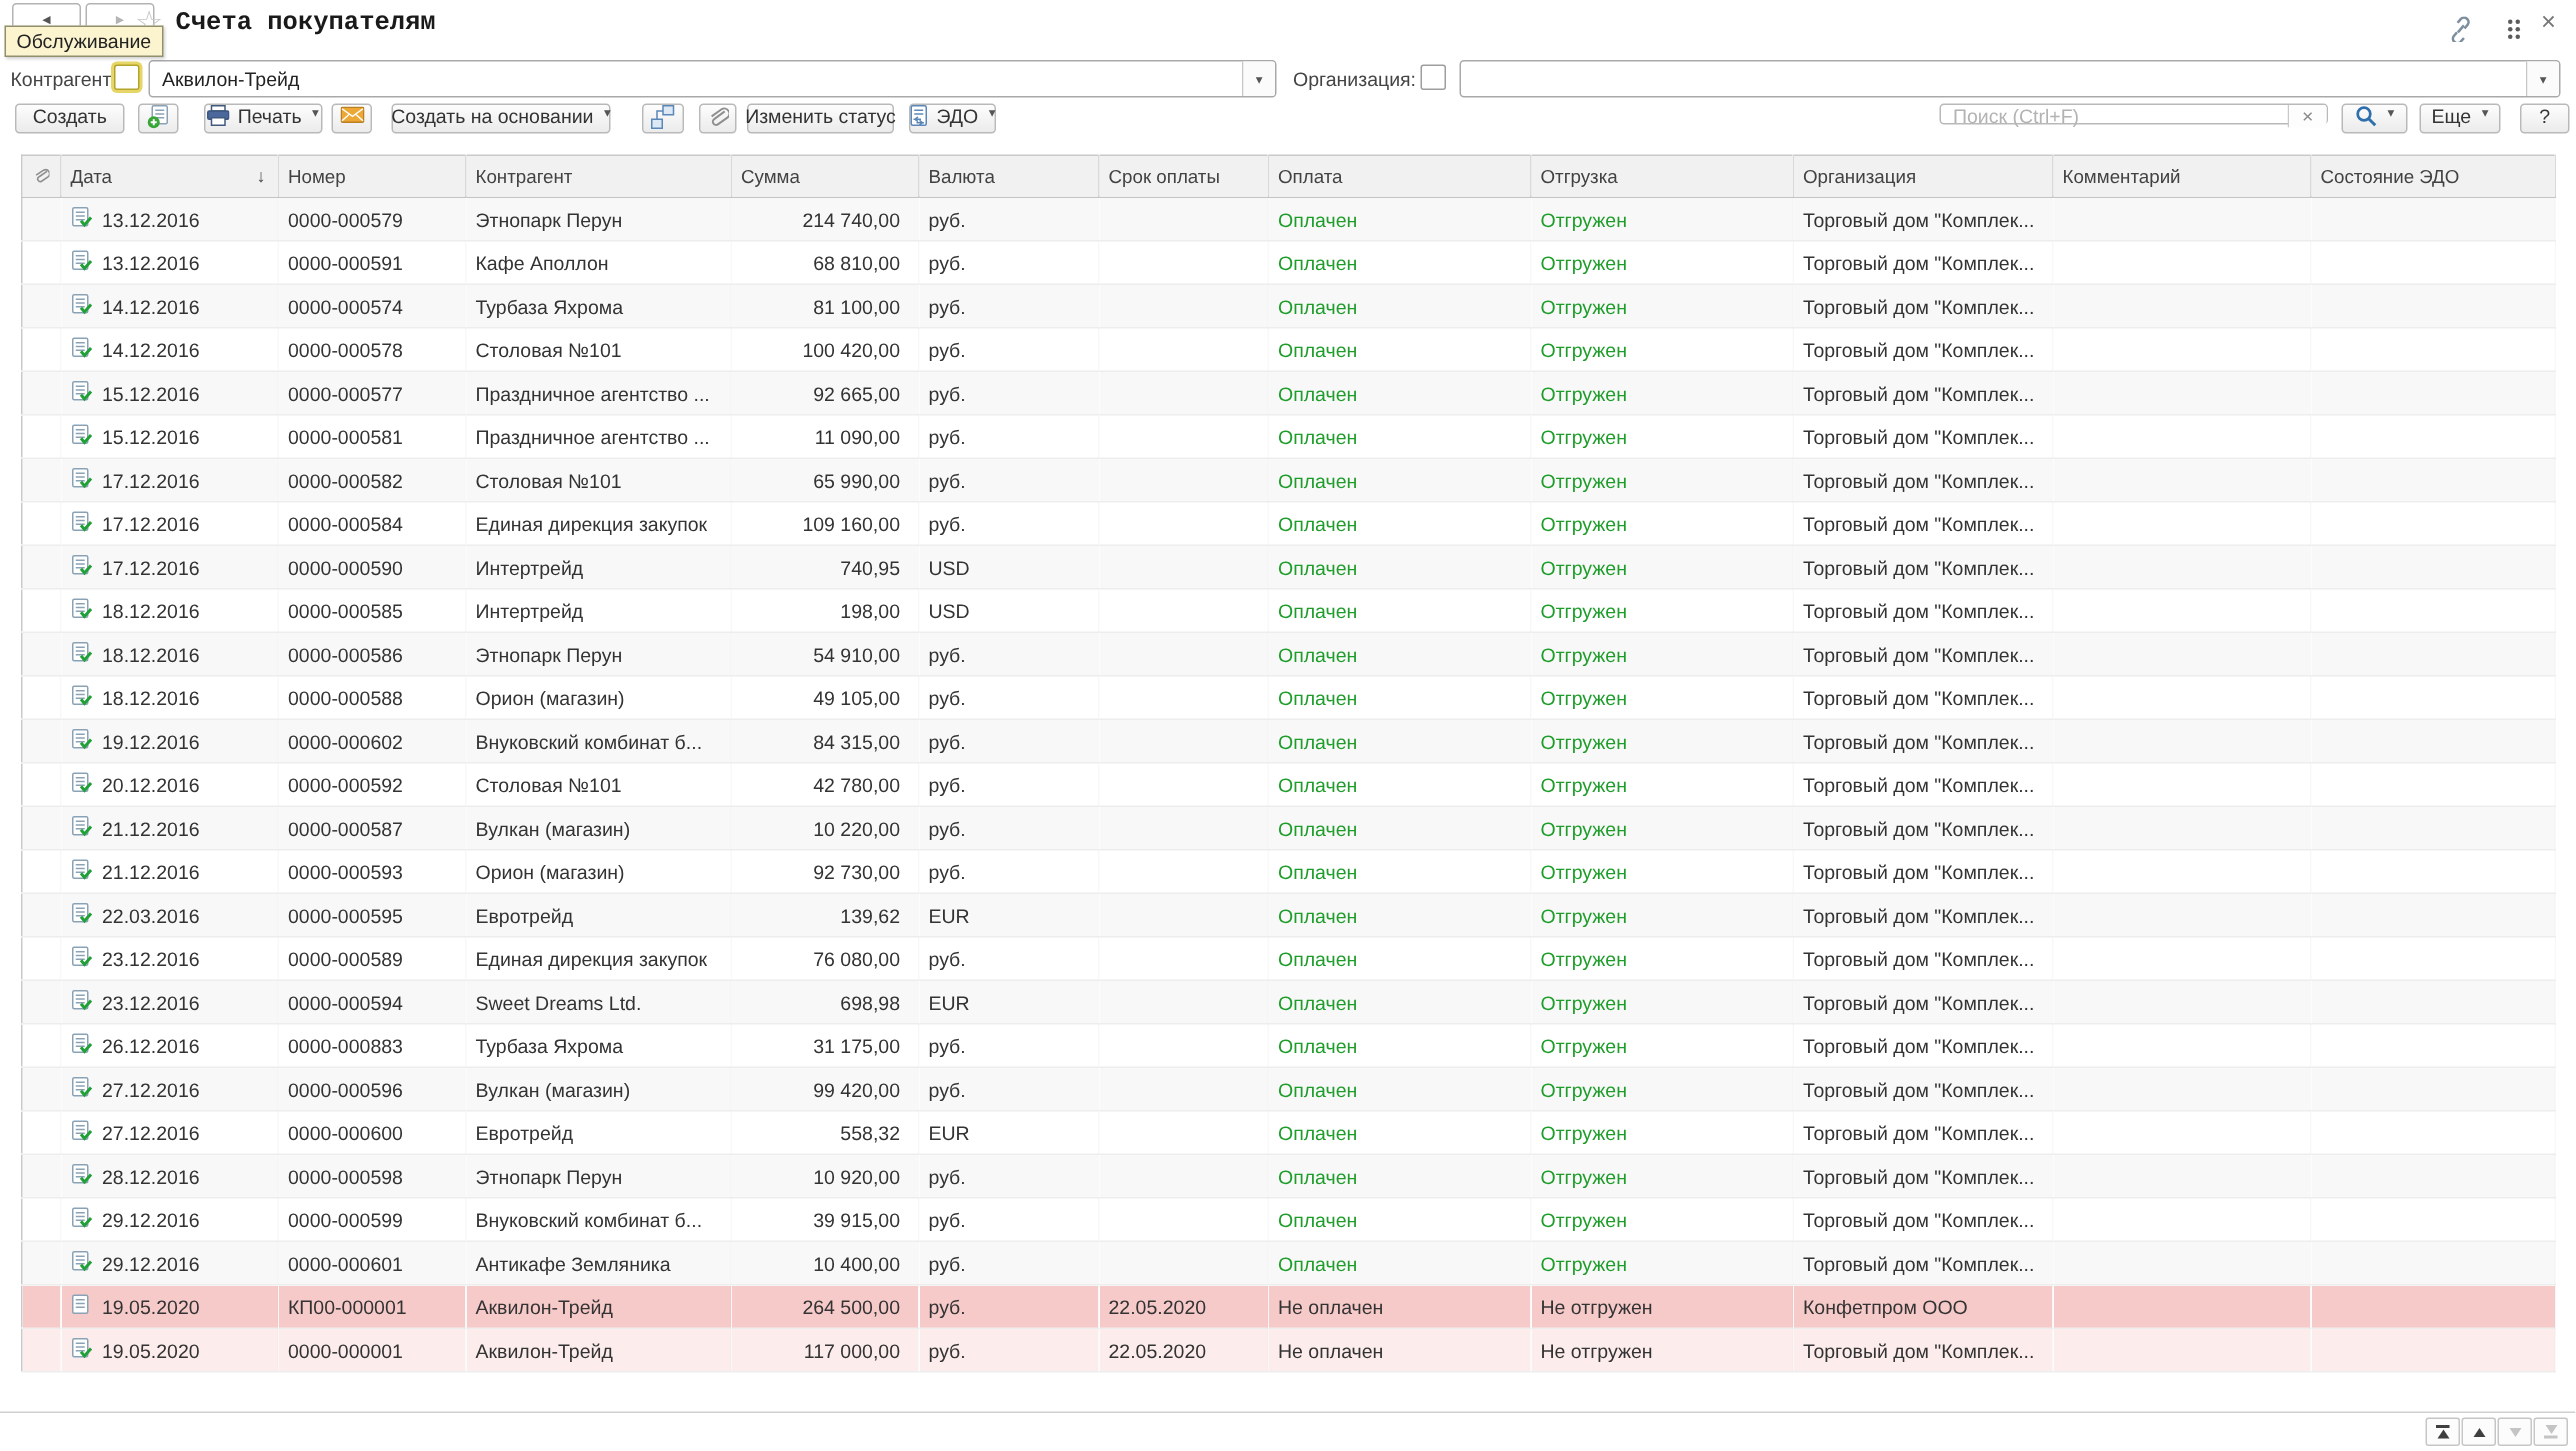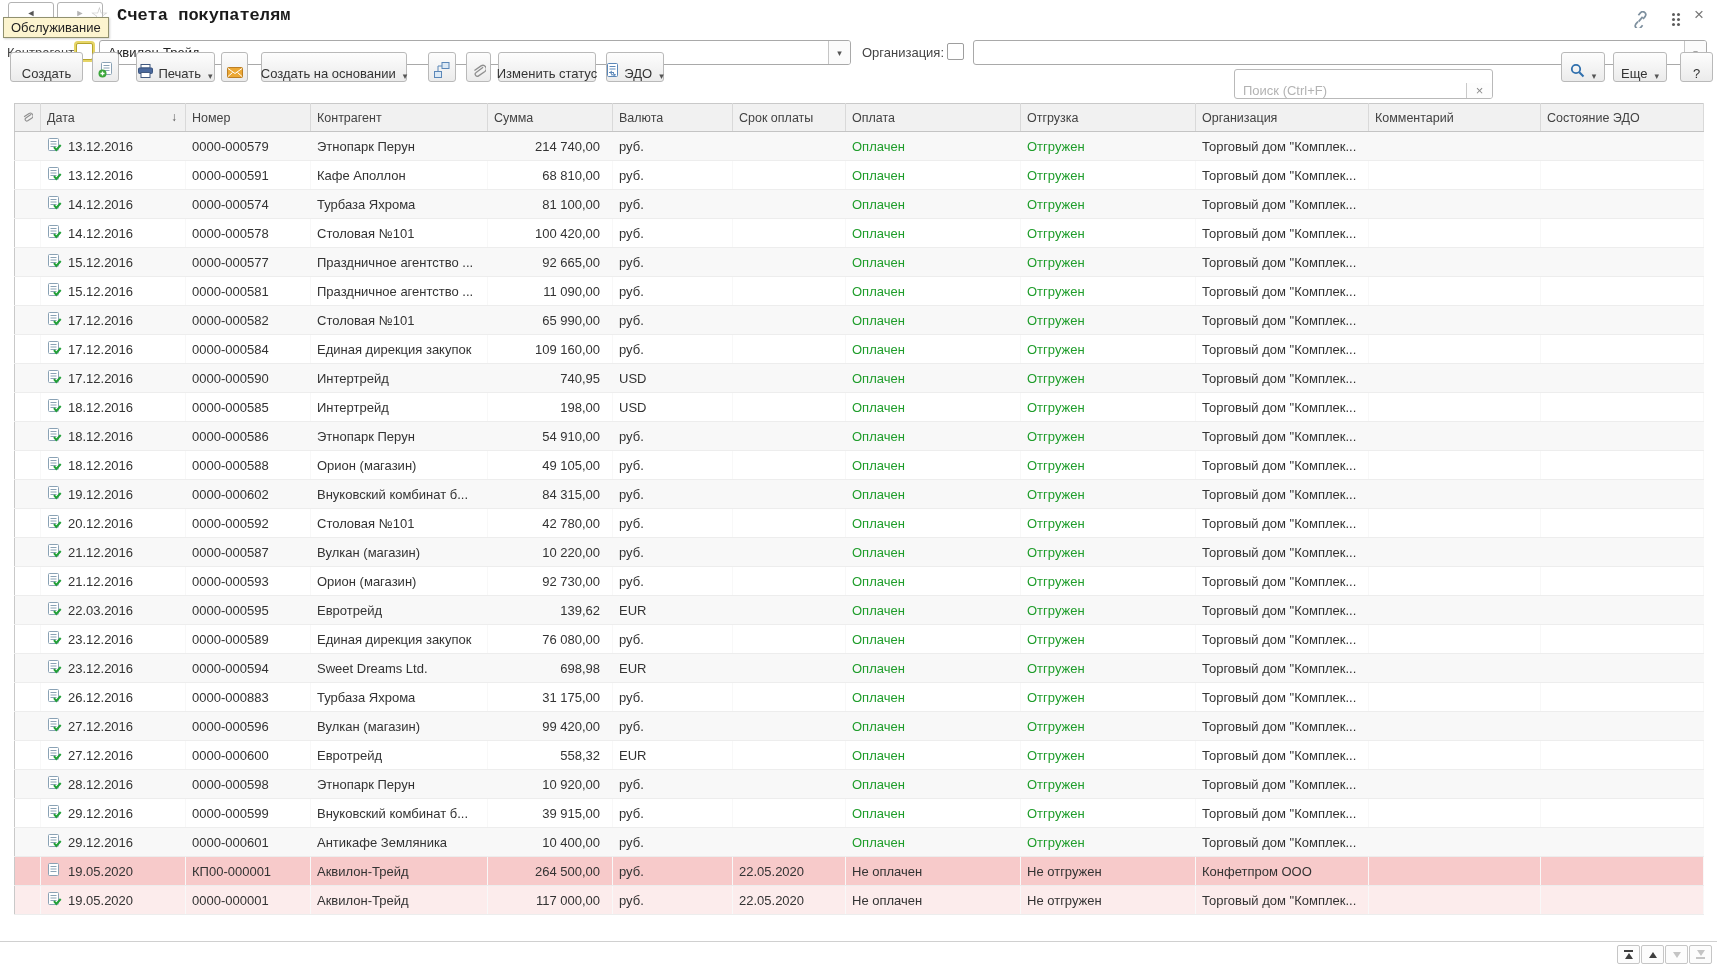--- a/index.html
+++ b/index.html
@@ -26,26 +26,26 @@
   .flabel{position:absolute;top:45px;font-size:13px;color:#444;}
   .cb{position:absolute;top:43px;width:17px;height:17px;box-sizing:border-box;
     border:1px solid #9e9e9e;border-radius:2px;background:#fff;}
   .cb.hl{border-color:#b5a42c;box-shadow:0 0 0 2px #e6d567;}
   .combo{position:absolute;top:40px;height:25px;box-sizing:border-box;border:1px solid #a9a9a9;
     border-radius:3px;background:#fff;display:flex;align-items:stretch;}
   .combo .val{flex:1;font-size:13px;color:#222;padding:4px 8px 0 8px;white-space:nowrap;overflow:hidden;}
   .combo .dd{width:21px;border-left:1px solid #c6c6c6;border-radius:0 2px 2px 0;background:#fbfbfb;
     display:flex;align-items:center;justify-content:center;font-size:9px;color:#555;}
   
-  .btn{position:absolute;top:52px;height:30px;box-sizing:border-box;border:1px solid #b9b9b9;
-    border-radius:3px;background:linear-gradient(#fdfdfd,#ebebeb);display:flex;align-items:flex-end;
+  .btn{position:absolute;top:69px;height:20px;box-sizing:border-box;border:1px solid #b9b9b9;
+    border-radius:3px;background:linear-gradient(#fdfdfd,#ebebeb);display:flex;align-items:flex-start;
     justify-content:center;gap:5px;font-size:13px;color:#333;padding:0 6px;white-space:nowrap;}
   .btn .dda{font-size:9px;color:#555;margin-left:2px;}
-  .search-box{position:absolute;left:1234px;top:69px;width:259px;height:30px;box-sizing:border-box;
-    border:1px solid #b9b9b9;border-radius:3px;background:#fff;display:flex;align-items:flex-end;}
+  .search-box{position:absolute;left:1293px;top:69px;width:259px;height:14px;box-sizing:border-box;
+    border:1px solid #b9b9b9;border-radius:3px;background:#fff;display:flex;align-items:flex-start;}
   .search-box input{flex:1;border:none;outline:none;font-size:13px;padding:0 8px;color:#333;
     font-family:"Liberation Sans", sans-serif;background:transparent;min-width:0;}
   .search-box input::placeholder{color:#b3b3b3;}
   .search-box .clr{width:25px;border-left:1px solid #c9c9c9;display:flex;align-items:center;
     justify-content:center;color:#8a8a8a;font-size:13px;background:#fdfdfd;border-radius:0 2px 2px 0;}
   
   table.tbl{position:absolute;left:14px;top:103px;width:1689px;border-collapse:collapse;
     table-layout:fixed;border:1px solid #c9c9c9;}
   .tbl th{height:28px;background:#f1f1f1;border-right:1px solid #d9d9d9;border-bottom:1px solid #c4c4c4;
     font-weight:normal;font-size:12.5px;color:#424242;text-align:left;padding:0 6px;box-sizing:border-box;

